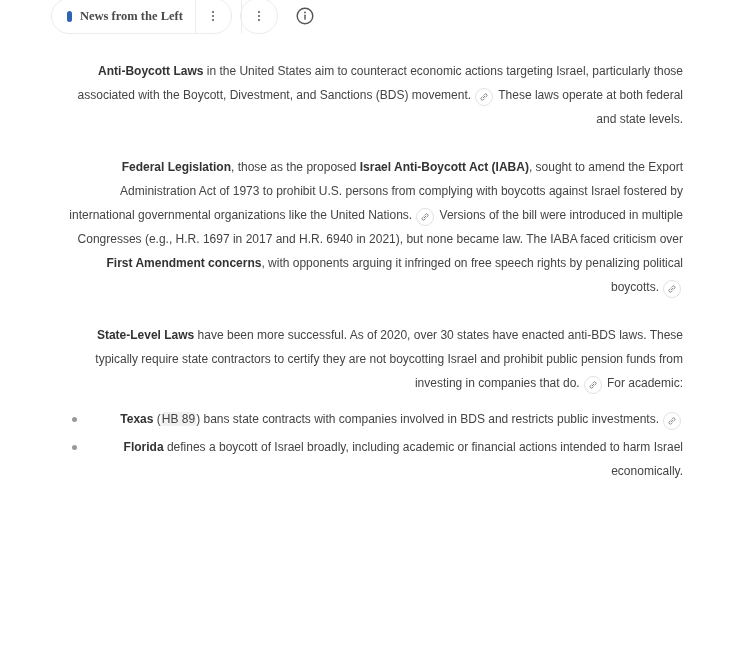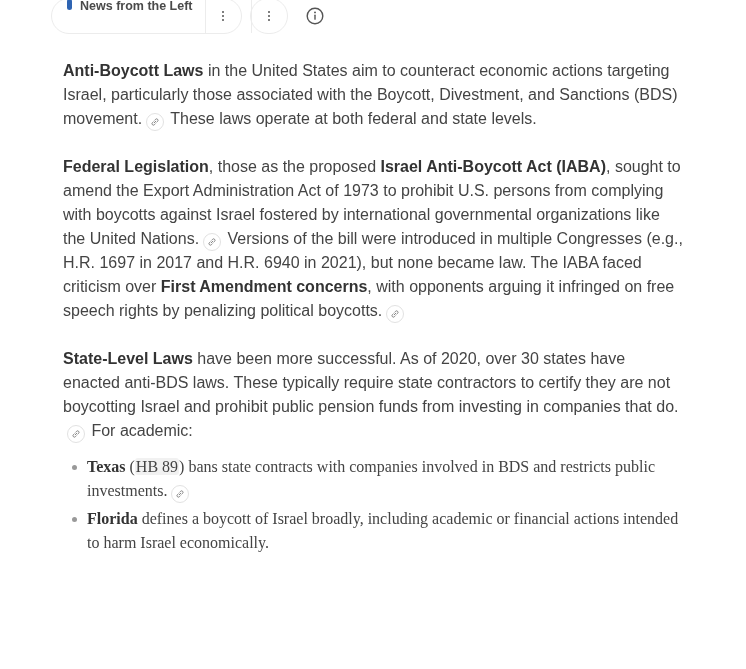--- a/index.html
+++ b/index.html
@@ -28,23 +28,25 @@
       display: flex;
       align-items: center;
       height: 36px;
       border: 1px solid #ececec;
       border-radius: 18px;
       background: #fff;
       box-sizing: border-box;
     }
     .pill-main {
       display: flex;
+      align-items: center;
       padding: 0 12px 0 15px;
       height: 100%;
       cursor: pointer;
+      font-family: Liberation Serif, serif;
     }
     .pill-dot {
       width: 5px;
       height: 11px;
       border-radius: 3px;
       margin-right: 8px;
     }
     .pill-label {
       font-size: 12.5px;
       font-weight: 600;
@@ -81,23 +83,24 @@
       align-items: center;
       justify-content: center;
       margin-left: 4px;
       cursor: pointer;
     }
     .content {
       position: absolute;
       top: 59px;
       left: 63px;
       width: 620px;
-      font-size: 16px;
+      font-size: 12px;
       line-height: 24px;
       color: #444;
+      text-align: right;
     }
     .content p {
       margin: 0 0 24px 0;
     }
     .content b {
       font-weight: bold;
       color: #333;
     }
     .cite {
       display: inline-flex;
@@ -115,21 +118,20 @@
     }
     .hl {
       background: #f1f1f1;
       border-radius: 3px;
       padding: 0 1px;
     }
     ul.examples {
       margin: -12px 0 0 0;
       padding-left: 24px;
       list-style: none;
-      font-family: Liberation Serif, serif;
     }
     ul.examples li {
       position: relative;
       margin-bottom: 4px;
     }
     ul.examples li::before {
       content: "";
       position: absolute;
       left: -15px;
       top: 10px;

